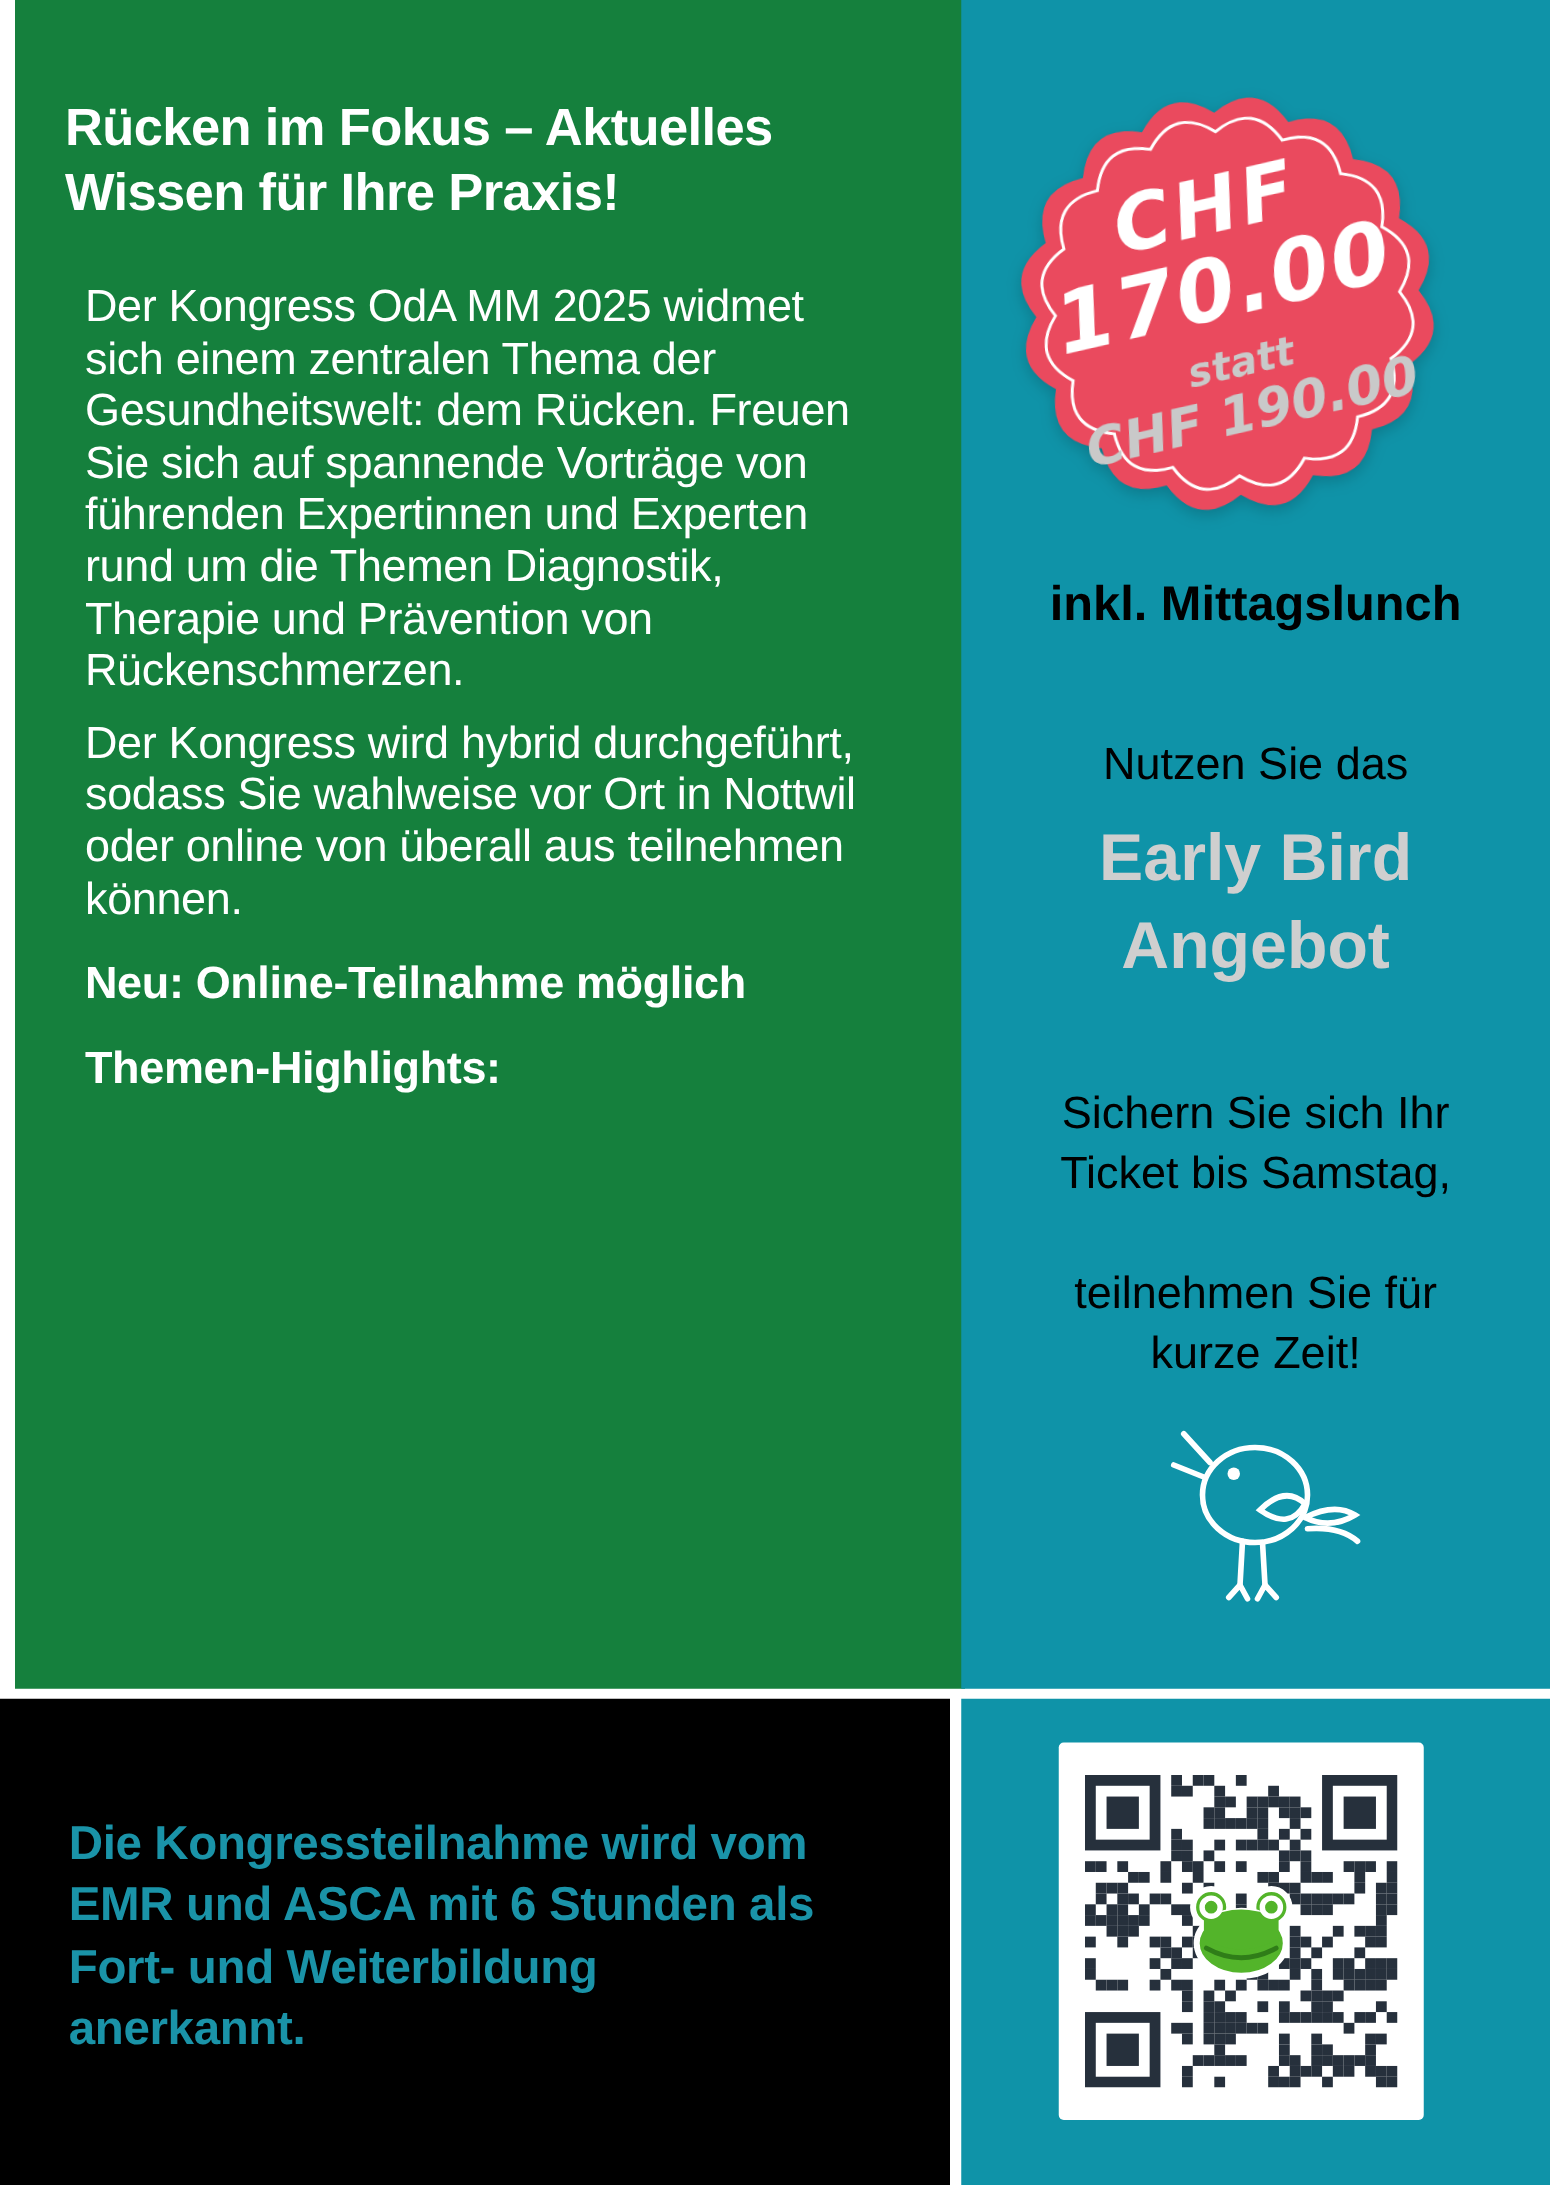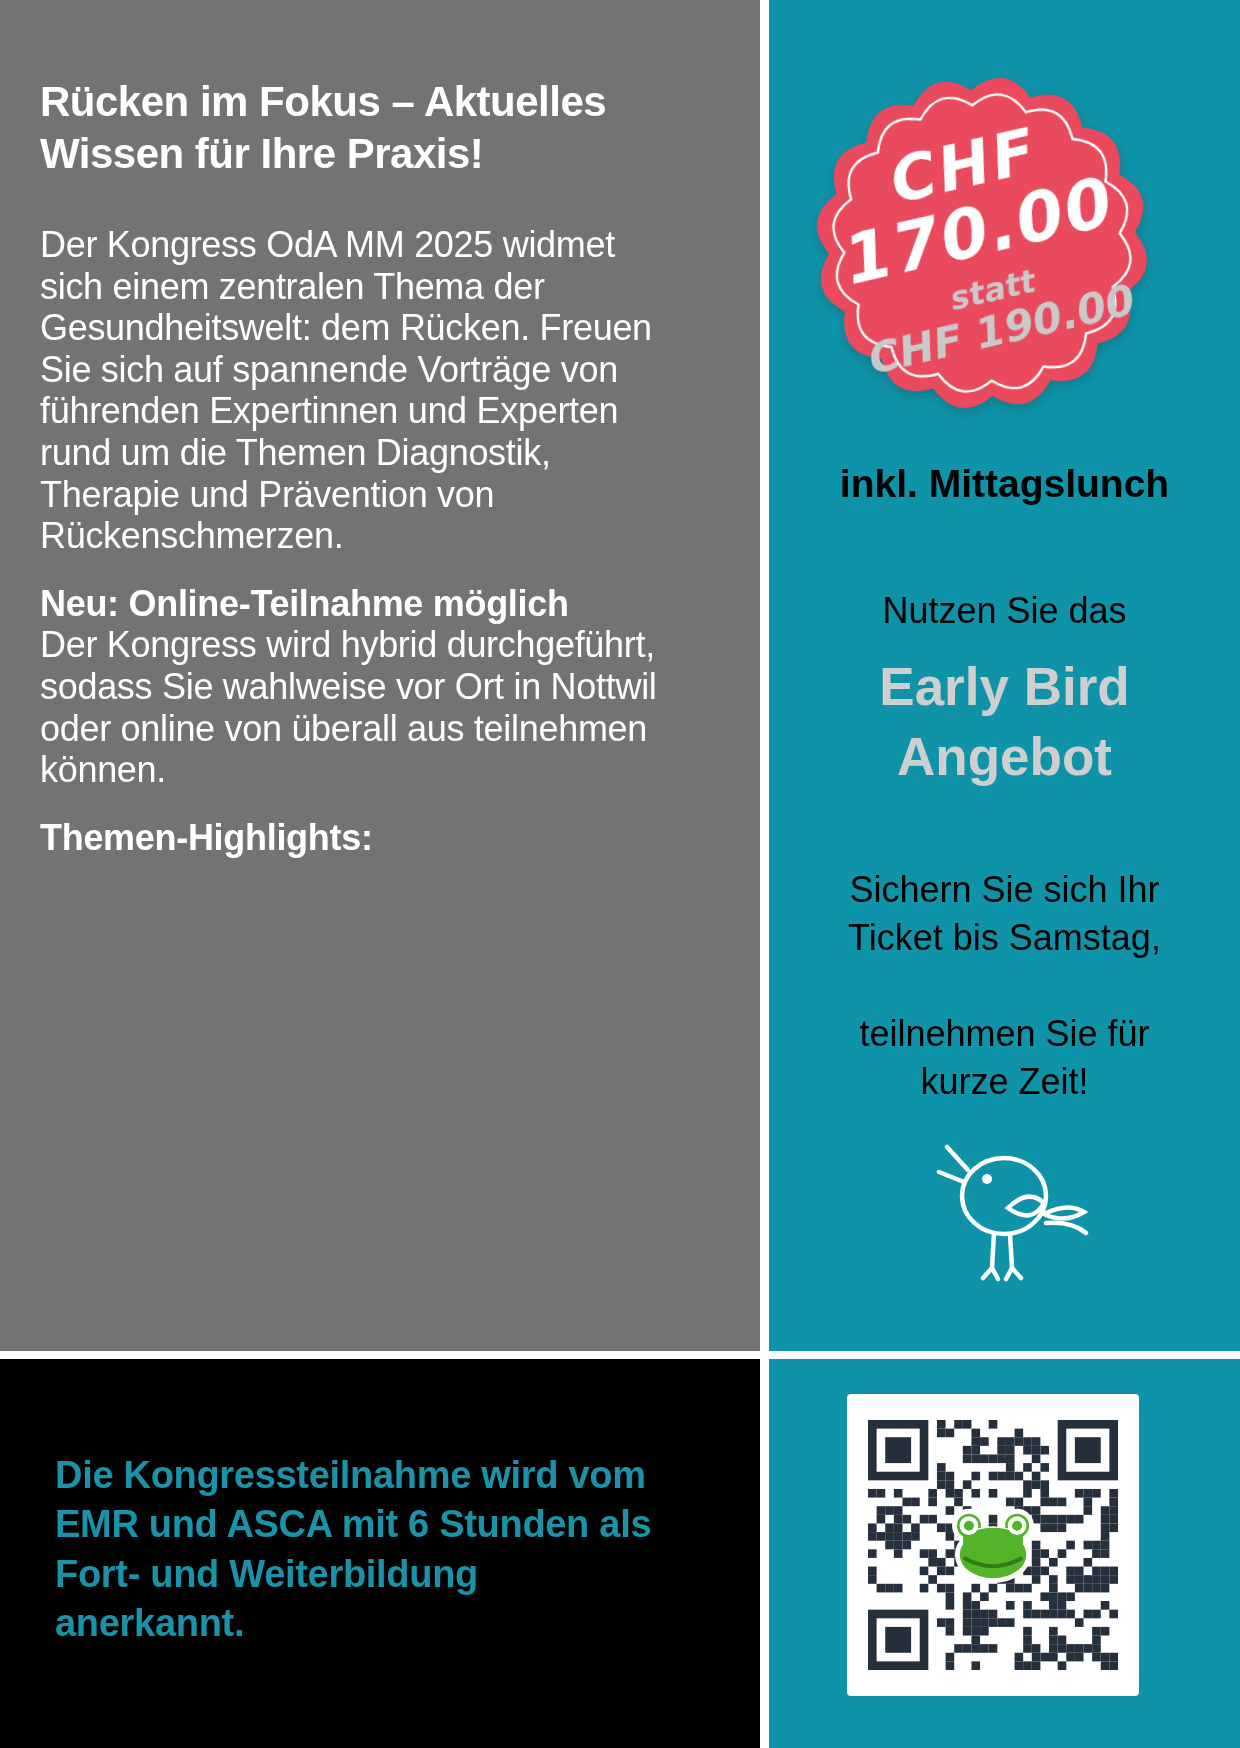--- a/index.html
+++ b/index.html
@@ -1,28 +1,28 @@
 <!DOCTYPE html>
 <html><head>
 <meta charset="utf-8">
 <style>
   html,body{margin:0;padding:0;background:#ffffff;}
   body{width:1240px;height:1748px;position:relative;overflow:hidden;
        font-family:"Liberation Sans",sans-serif;-webkit-font-smoothing:antialiased;}
   .panel{position:absolute;box-sizing:border-box;}
-  .panel-tl{left:0;top:0;width:760px;height:1351px;background:#737373;padding:76px 40px 0 40px;}
+  .panel-tl{left:12px;top:0;width:760px;height:1351px;background:#15803d;padding:76px 40px 0 40px;}
   .panel-tr{left:769px;top:0;width:471px;height:1351px;background:#0f93a8;}
   .panel-bl{left:0;top:1359px;width:760px;height:389px;background:#000000;padding:92px 40px 0 55px;}
   .panel-br{left:769px;top:1359px;width:471px;height:389px;background:#0f93a8;}
 
   
   .title{color:#fff;font-size:42px;font-weight:700;line-height:1.24;letter-spacing:-0.5px;
          white-space:pre-line;margin:0;}
   .body-text{color:#fff;font-size:36px;font-weight:400;line-height:1.155;letter-spacing:-0.3px;
-         white-space:pre-line;margin:0;}
+         white-space:pre-line;margin:16px;}
   .intro{margin-top:44px;}
   .sub-head{margin-top:26px;font-weight:700;}
   .highlights-list{margin:0;padding:0 0 0 78px;color:#fff;}
   .highlights-list li{font-size:36px;line-height:1.155;letter-spacing:-0.3px;white-space:pre-line;color:#fff;}
   .highlights-list li::marker{color:#fff;font-size:30px;}
 
   
   .rt-center{position:absolute;left:0;width:100%;text-align:center;color:#000000;}
   .lunch{top:462px;font-size:39px;font-weight:700;}
   .use{top:590px;font-size:36px;}
@@ -61,25 +61,25 @@
   <h1 class="title">Rücken im Fokus – Aktuelles
 Wissen für Ihre Praxis!</h1>
   <p class="body-text intro">Der Kongress OdA MM 2025 widmet
 sich einem zentralen Thema der
 Gesundheitswelt: dem Rücken. Freuen
 Sie sich auf spannende Vorträge von
 führenden Expertinnen und Experten
 rund um die Themen Diagnostik,
 Therapie und Prävention von
 Rückenschmerzen.</p>
-  <p class="body-text sub-head">Neu: Online-Teilnahme möglich</p>
   <p class="body-text">Der Kongress wird hybrid durchgeführt,
 sodass Sie wahlweise vor Ort in Nottwil
 oder online von überall aus teilnehmen
 können.</p>
+  <p class="body-text sub-head">Neu: Online-Teilnahme möglich</p>
   <p class="body-text sub-head">Themen-Highlights:</p>
 </div>
 
 <div class="panel panel-tr">
 
   <div class="badge">
     <svg width="370" height="370" viewBox="0 0 350 350">
       <path fill="#ea4a5e" d="M 320 175 Q 343.7 208.6 309 230.5 Q 318 270.6 277.5 277.5 Q 270.6 318 230.5 309
         Q 208.6 343.7 175 320 Q 141.4 343.7 119.5 309 Q 79.4 318 72.5 277.5 Q 32 270.6 41 230.5
         Q 6.3 208.6 30 175 Q 6.3 141.4 41 119.5 Q 32 79.4 72.5 72.5 Q 79.4 32 119.5 41

